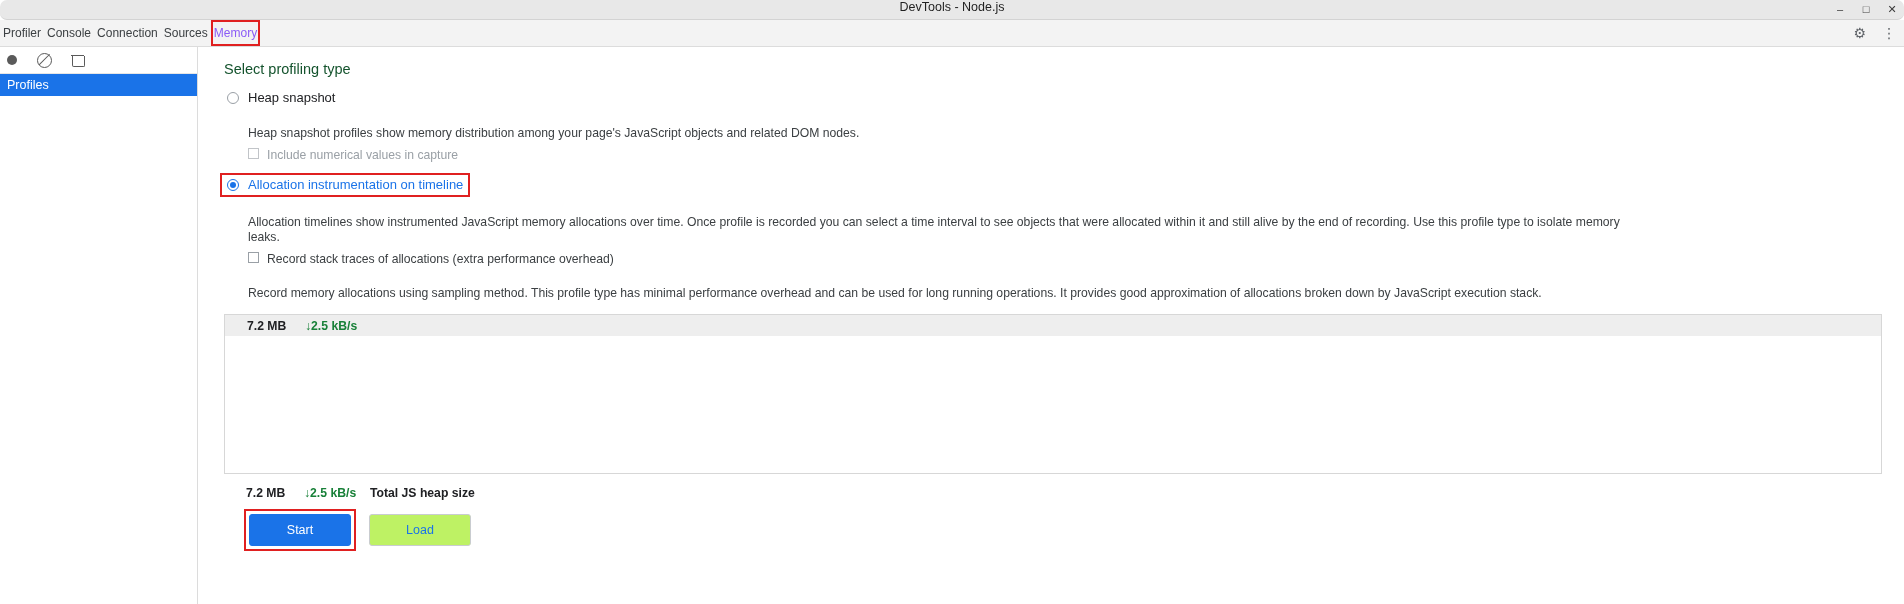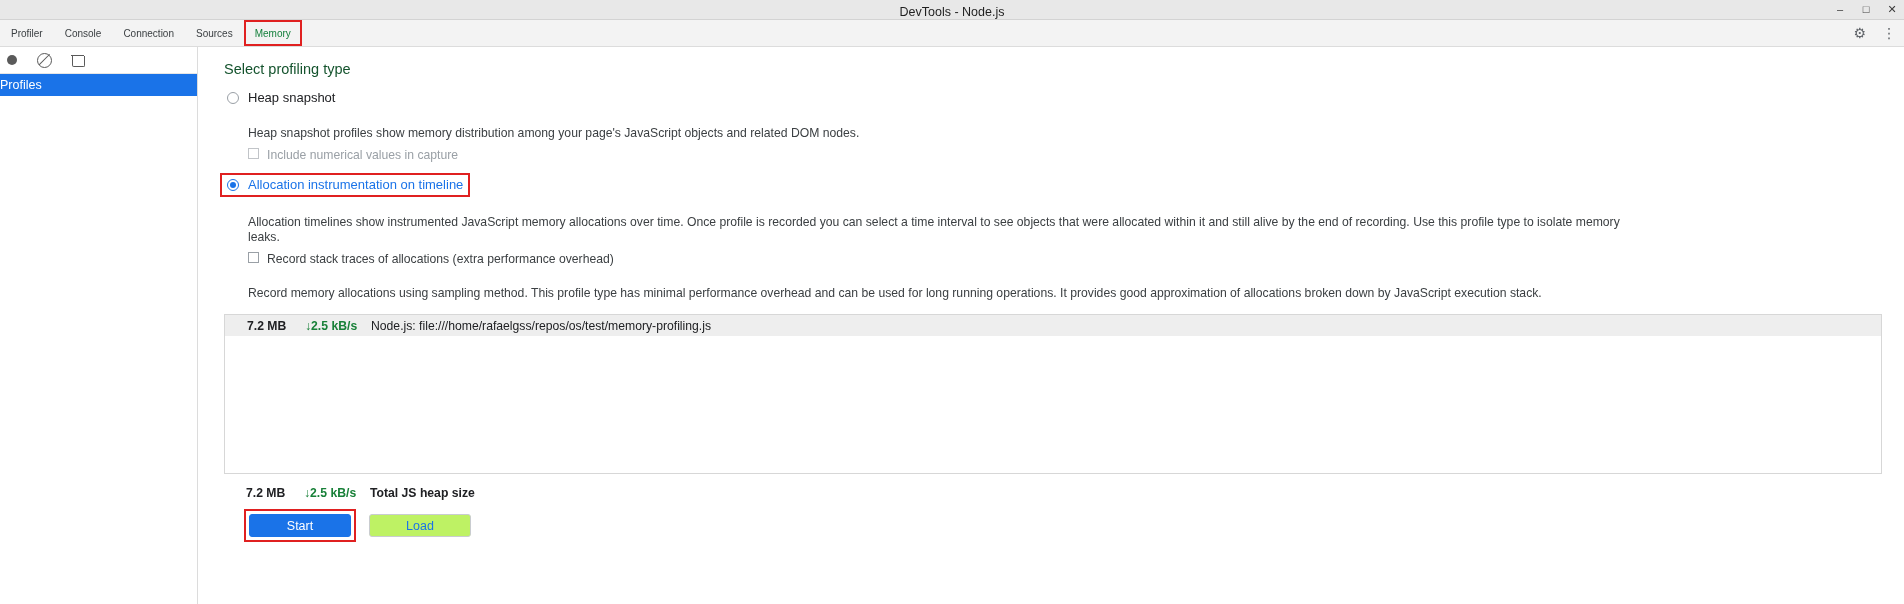--- a/index.html
+++ b/index.html
@@ -15,23 +15,24 @@
     font-size: 13px;
     color: #202124;
   }
 
   
   .titlebar {
     height: 19px;
     background: #e8e8e8;
     border-bottom: 1px solid #d3d3d3;
     display: flex;
-    align-items: flex-end;
+    align-items: flex-start;
     justify-content: center;
     position: relative;
+    border-radius: 7px;
   }
   .titlebar-title {
     font-size: 12.5px;
     color: #1f1f1f;
   }
   .window-controls {
     position: absolute;
     right: 6px;
     top: 0;
     height: 19px;
@@ -53,28 +54,28 @@
     height: 26px;
     background: #f3f3f3;
     border-bottom: 1px solid #dcdcdc;
     display: flex;
     align-items: stretch;
     position: relative;
   }
   .tab {
     display: flex;
     align-items: center;
-    padding: 0 11px;
-    font-size: 10px;
+    padding: 0 3px;
+    font-size: 12px;
     color: #3c4043;
     cursor: default;
     white-space: nowrap;
   }
   .tab.selected {
-    color: #15803d;
+    color: #8b5cf6;
   }
   .tab.highlighted {
     outline: 2px solid #e02020;
     outline-offset: -2px;
     position: relative;
     z-index: 3;
   }
   .tabstrip-right {
     position: absolute;
     right: 8px;
@@ -163,20 +164,21 @@
     width: 13px;
     height: 1.4px;
     background: #5a5a5a;
   }
   .profiles-item {
     height: 22px;
     background: #1a73e8;
     color: #ffffff;
     display: flex;
     align-items: center;
+    padding-left: 7px;
     font-size: 12.5px;
   }
 
   
   .main {
     flex: 1;
     padding: 14px 0 0 26px;
     overflow: hidden;
     position: relative;
   }
@@ -318,21 +320,21 @@
   .totals-label { font-weight: bold; color: #202124; }
 
   
   .btn-row {
     display: flex;
     align-items: center;
     gap: 15px;
     margin: 11px 0 0 22px;
   }
   .btn {
-    height: 23px;
+    height: 32px;
     min-width: 102px;
     border-radius: 3px;
     font-size: 12.5px;
     display: inline-flex;
     align-items: center;
     justify-content: center;
     box-sizing: border-box;
     cursor: default;
   }
   .btn-primary {
@@ -417,21 +419,20 @@
     </div>
 
     <div class="group">
       <div class="opt-desc">Record memory allocations using sampling method. This profile type has minimal performance overhead and can be used for long running operations. It provides good approximation of allocations broken down by JavaScript execution stack.</div>
     </div>
 
     <div class="vm-list">
       <div class="vm-row">
         <span class="vm-size">7.2 MB</span>
         <span class="vm-rate">↓2.5 kB/s</span>
-        <span class="vm-name">Node.js: file:///home/rafaelgss/repos/os/test/memory-profiling.js</span>
       </div>
     </div>
 
     <div class="totals-row">
       <span class="vm-size">7.2 MB</span>
       <span class="vm-rate">↓2.5 kB/s</span>
       <span class="totals-label">Total JS heap size</span>
     </div>
 
     <div class="btn-row">

